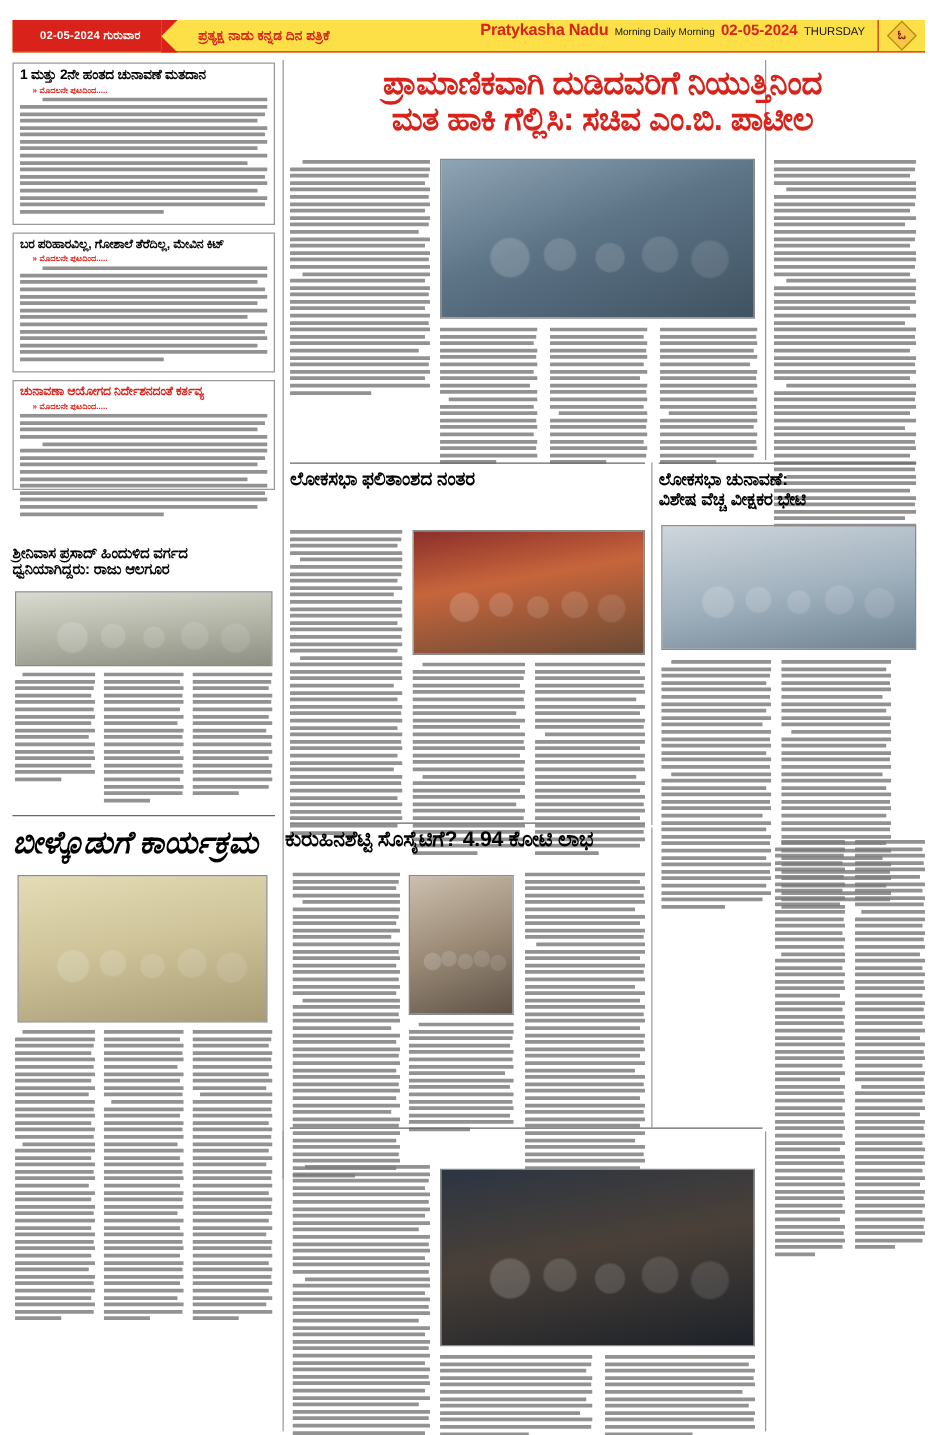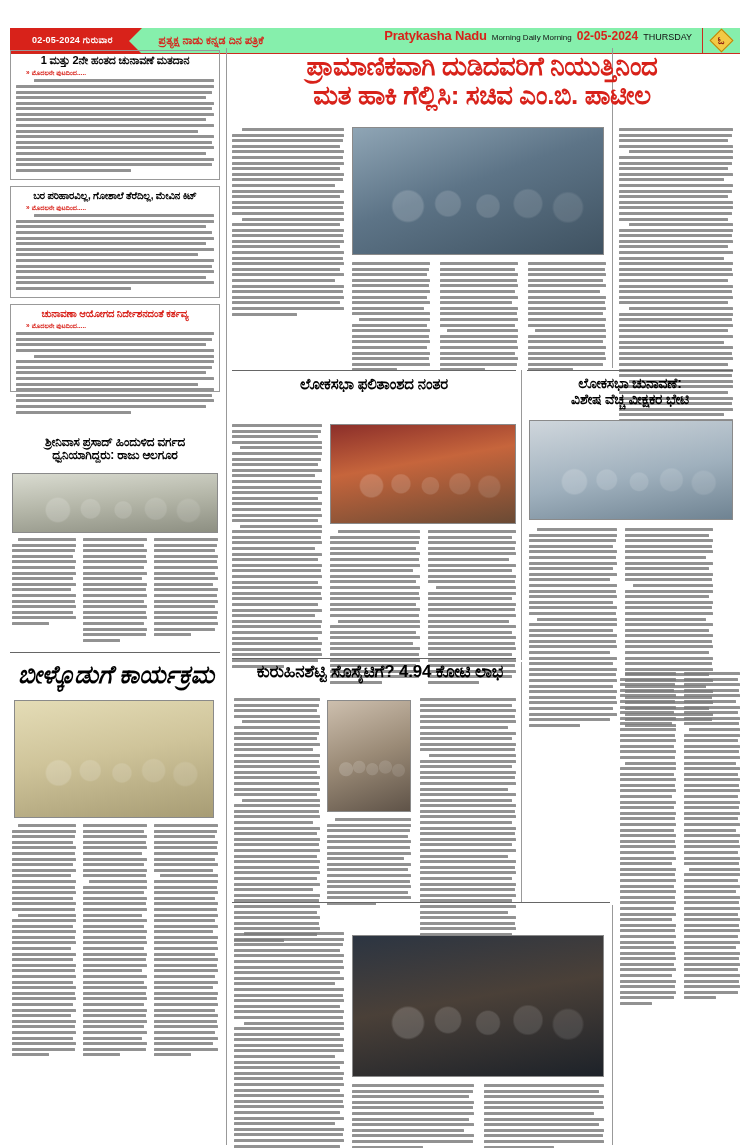--- a/index.html
+++ b/index.html
@@ -10,23 +10,23 @@
   }
   #page {
     width: 750px; height: 1148px;
     position: relative;
     background: #ffffff;
     overflow: hidden;
   }
 
   
   .masthead {
-    position: absolute; left: 10px; top: 28px;
+    position: absolute; left: 10px; top: 16px;
     width: 730px; height: 26px;
-    background: #86efac;
+    background: #fde047;
     border-bottom: 1px solid #cc2b20;
     display: flex; align-items: stretch;
   }
   .date-flag {
     background: #d8221a; color: #fff;
     font-size: 9px; font-weight: bold; letter-spacing: .2px;
     display: flex; align-items: center;
     padding: 0 16px 0 22px;
     position: relative;
     white-space: nowrap;
@@ -73,21 +73,21 @@
   }
   .rule-h {
     position: absolute; height: 1px; background: #666;
   }
   .boxed {
     border: 1px solid #999;
   }
 
   .hl {
     font-weight: bold; color: #000;
-    text-align: center; line-height: 1.12;
+    line-height: 1.12;
     letter-spacing: -.2px;
   }
   .hl.red { color: #d8221a; }
   .hl-main {
     color: #d8221a; font-weight: bold;
     font-size: 26px; line-height: 1.12; text-align: center;
     letter-spacing: -.4px;
   }
   .kicker {
     font-size: 6.5px; color: #d8221a; font-weight: bold;
@@ -917,21 +917,21 @@
     <div class="ln s1"></div>
       <div class="ln s2"></div>
       <div class="ln s1"></div>
       <div class="ln s3"></div>
     <div class="ln s1"></div>
       <div class="ln s2"></div>
       <div class="ln short"></div>
   </div>
 
   <div class="rule-h" style="left:232px; top:658px; width:284px;"></div>
-  <div class="col" style="left:228px; top:662px; width:292px;padding-left:12px;">
+  <div class="col" style="left:228px; top:662px; width:292px;">
     <div class="hl" style="font-size:17px;">ಕುರುಹಿನಶೆಟ್ಟಿ ಸೊಸೈಟಿಗೆ? 4.94 ಕೋಟಿ ಲಾಭ</div>
   </div>
   <div class="photo portrait" style="position:absolute; left:327px; top:700px; width:84px; height:112px;"></div>
   <div class="body-text col" style="left:234px; top:698px; width:86px;">
     <div class="ln s1"></div>
       <div class="ln s3"></div>
       <div class="ln s2"></div>
       <div class="ln s1"></div>
     <div class="ln ind"></div>
       <div class="ln s1"></div>

